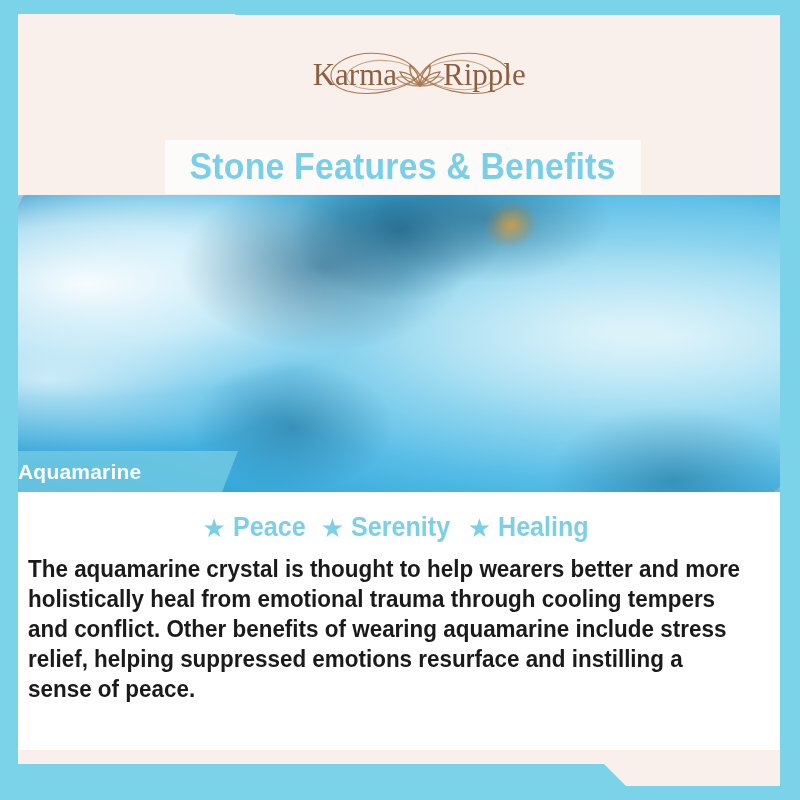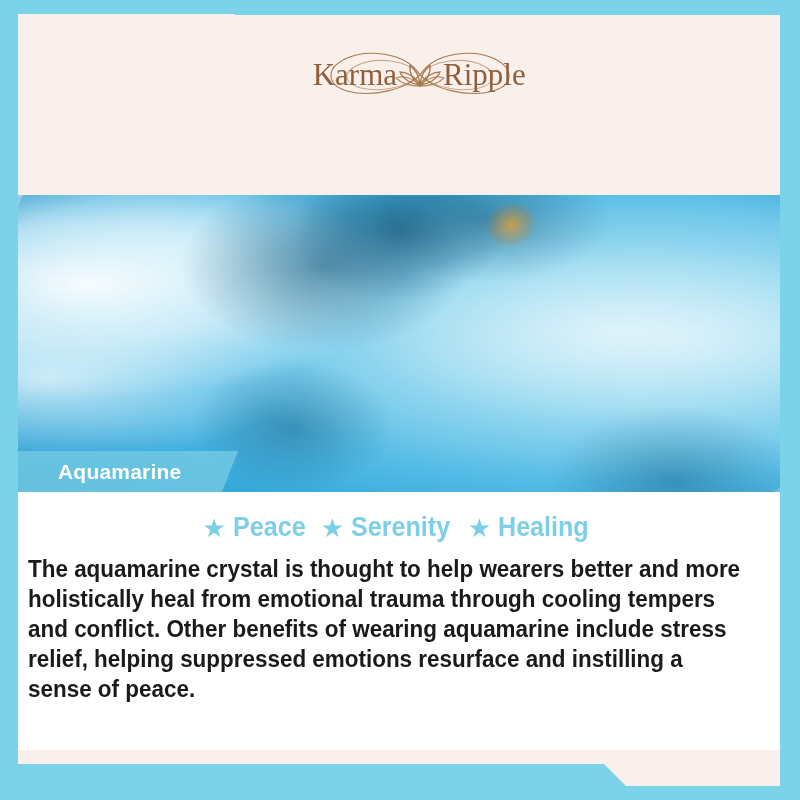--- a/index.html
+++ b/index.html
@@ -109,21 +109,21 @@
 
   
   .stone-label{
     position:absolute;left:18px;top:451px;width:220px;height:41px;
     background:rgba(112,200,226,.86);
     clip-path:polygon(0 0, 220px 0, 204px 41px, 0 41px);
     display:flex;align-items:center;
     z-index:5;
   }
   .stone-label span{
-    margin-left:40px;color:#ffffff;font-weight:bold;font-size:21px;
+    color:#ffffff;font-weight:bold;font-size:21px;
     letter-spacing:.2px;
     font-family:"Liberation Sans",sans-serif;
   }
 
   
   .content{
     position:absolute;left:18px;top:492px;width:762px;height:258px;
     background:#ffffff;z-index:3;
   }
 
@@ -188,20 +188,23 @@
         <path d="M165 46 C156 45 148 40 145 33 C152 33 161 38 165 46 Z"></path>
         <path d="M165 46 C174 45 182 40 185 33 C178 33 169 38 165 46 Z"></path>
         <path d="M165 47 C155 47 146 44 141 39 C149 36 160 40 165 47 Z" opacity=".8"></path>
         <path d="M165 47 C175 47 184 44 189 39 C181 36 170 40 165 47 Z" opacity=".8"></path>
       </g>
       <text x="142" y="46" text-anchor="end" font-family="'Liberation Serif', serif" font-size="31" fill="#8f5f3d">Karma</text>
       <text x="188" y="46" text-anchor="start" font-family="'Liberation Serif', serif" font-size="31" fill="#8f5f3d">Ripple</text>
     </svg>
   </div>
 
+  <div class="title-band">
+    <div class="title-text">Stone Features &amp; Benefits</div>
+  </div>
 
   <div class="content">
     <div class="keywords">
       <div class="kw">
         <span class="star">★</span>
         <span class="kwlabel">Peace</span>
       </div>
       <div class="kw">
         <span class="star">★</span>
         <span class="kwlabel">Serenity</span>

